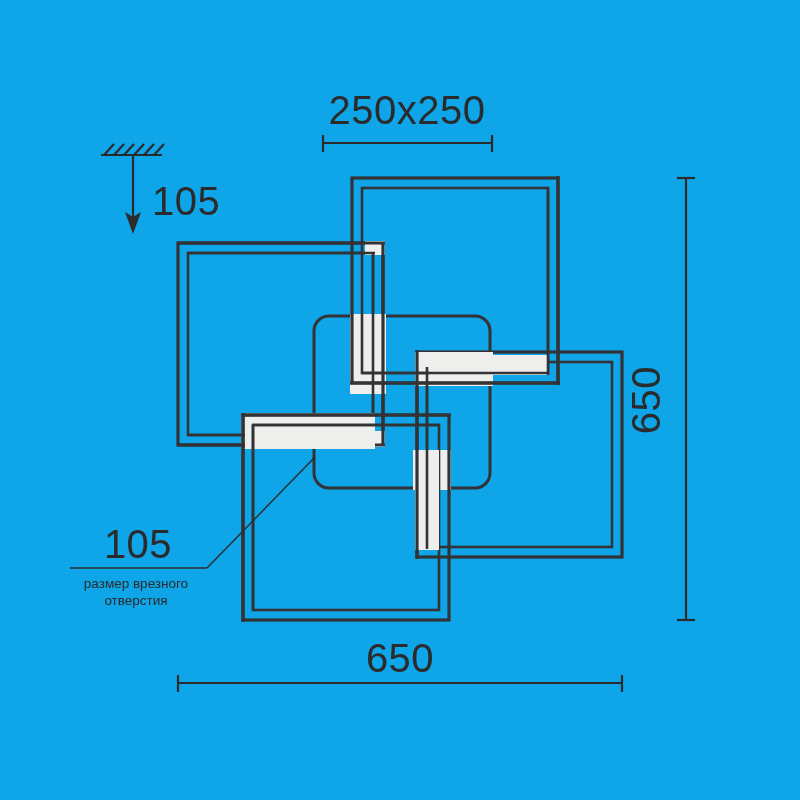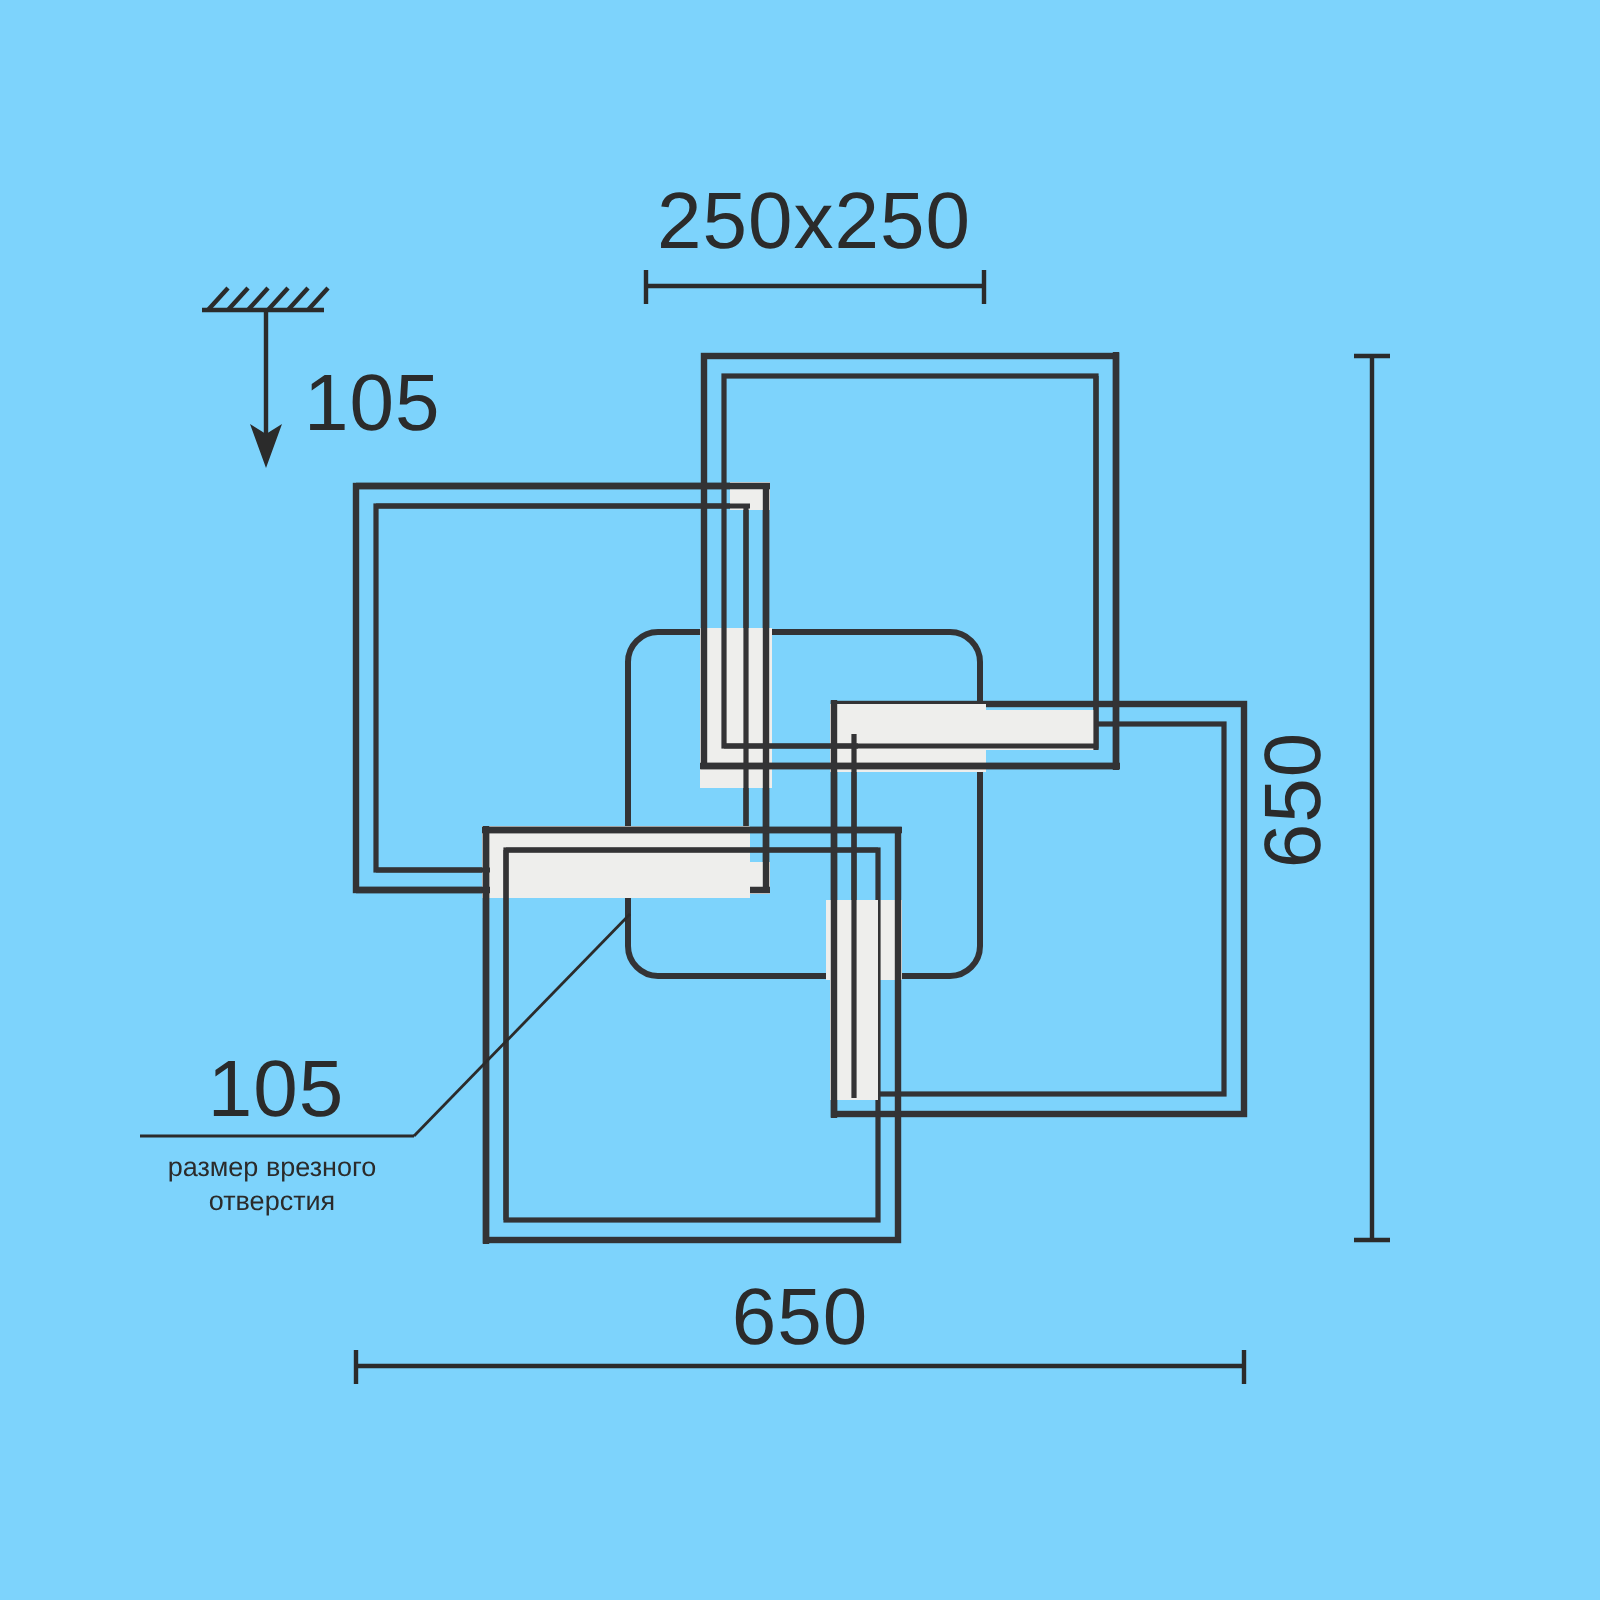--- a/index.html
+++ b/index.html
@@ -11,21 +11,21 @@
     width: 800px;
     height: 800px;
     background: #eeeeec;
     font-family: "Liberation Sans", sans-serif;
     overflow: hidden;
   }
   #drawing-root {
     position: relative;
     width: 800px;
     height: 800px;
-    background: #7dd3fc;
+    background: #0ea5e9;
   }
   svg#tech-svg {
     position: absolute;
     top: 0;
     left: 0;
     width: 800px;
     height: 800px;
     display: block;
   }
   .dim-text {

